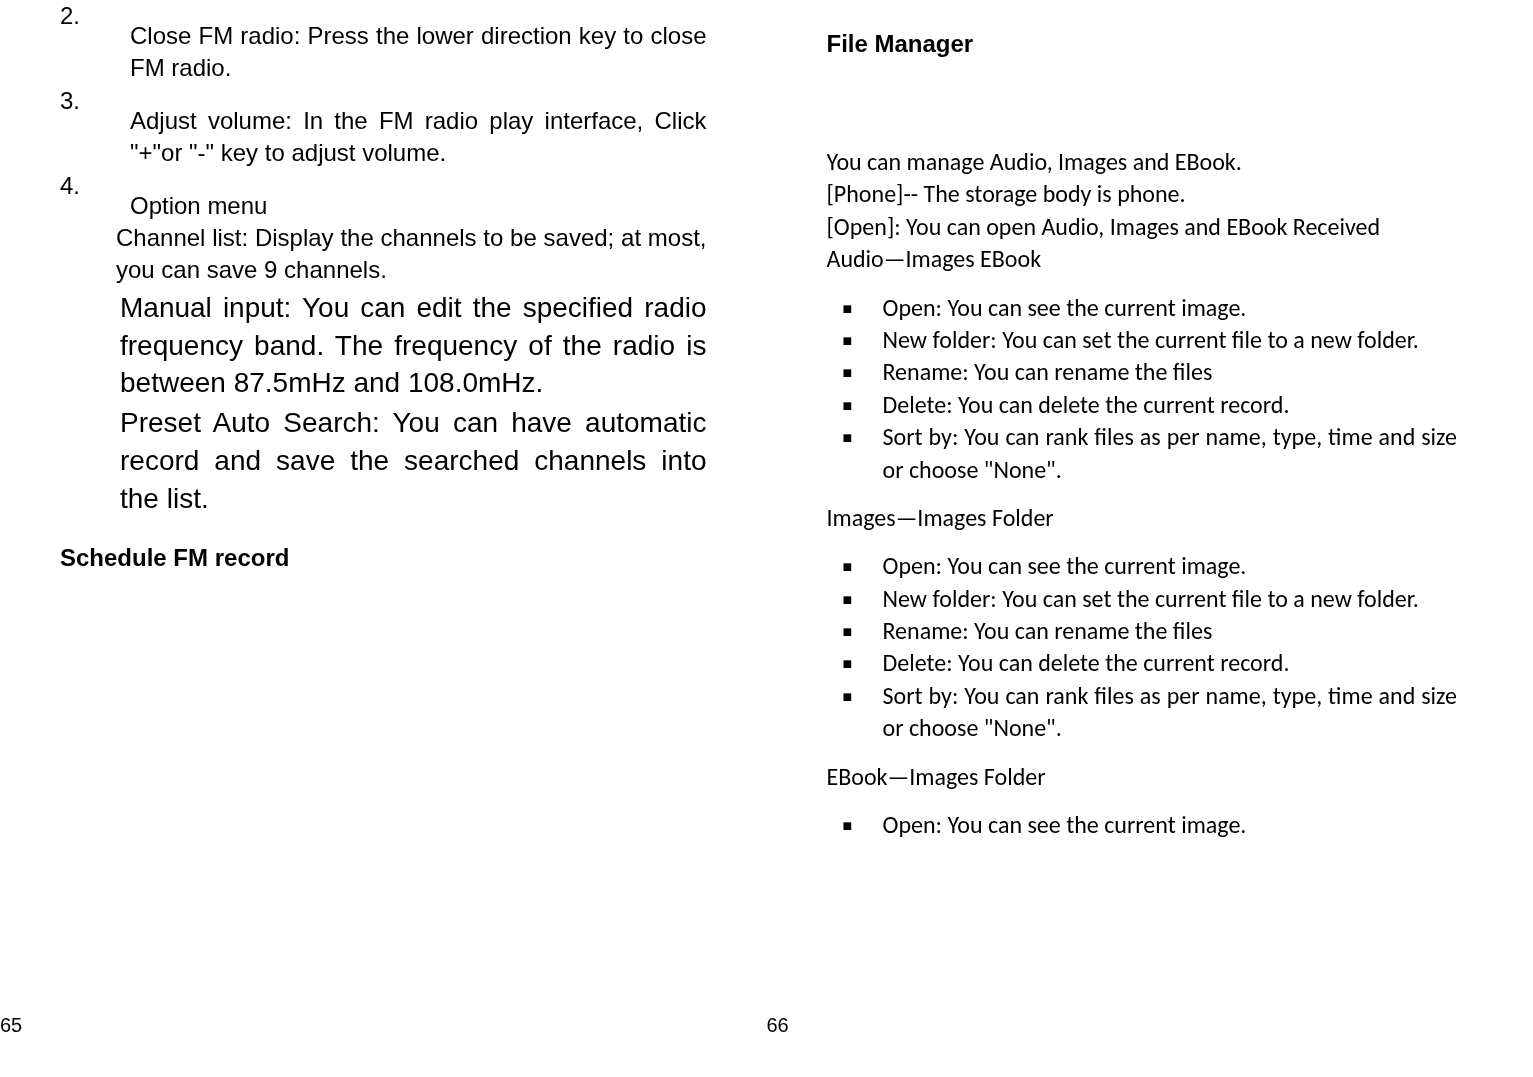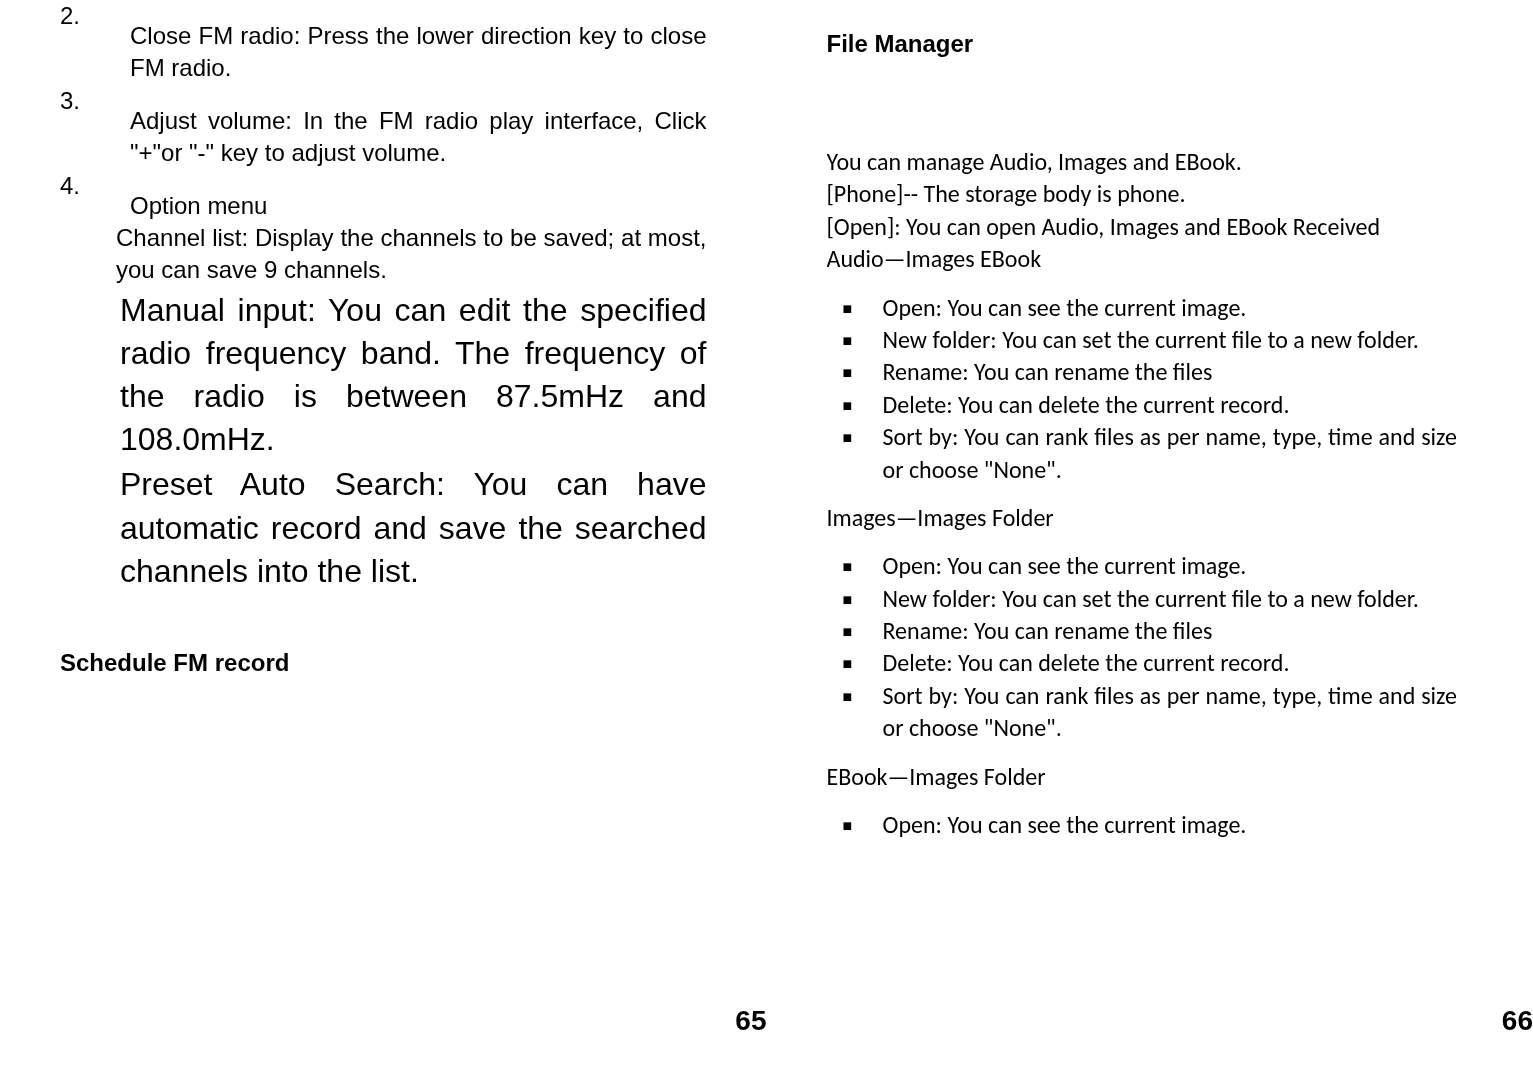--- a/index.html
+++ b/index.html
@@ -21,23 +21,22 @@
     padding: 0 60px 0 60px;
     position: relative;
     display: flex;
     flex-direction: column;
   }
   .page-number {
     position: absolute;
     bottom: 40px;
     left: 0;
     right: 0;
-    text-align: right;
-    font-size: 28px;
-    font-weight: bold;
+    text-align: left;
+    font-size: 20px;
   }
   .page-content {
     flex: 1;
     overflow: hidden;
   }
   .ol-row {
     display: flex;
     margin-bottom: 0;
     font-size: 24px;
     line-height: 1.35;
@@ -53,29 +52,29 @@
   }
   .ol-sub {
     margin-left: 70px;
     font-size: 24px;
     line-height: 1.35;
     text-align: justify;
     margin-bottom: 28px;
   }
   .secondary-block {
     margin-left: 60px;
-    font-size: 32px;
+    font-size: 28px;
     line-height: 1.35;
     text-align: justify;
     margin-bottom: 2px;
   }
   .heading {
     font-size: 24px;
     font-weight: bold;
-    margin-top: 56px;
+    margin-top: 26px;
     margin-bottom: 58px;
   }
   .body {
     font-size: 24px;
     line-height: 1.35;
     text-align: justify;
   }
   .heading-right {
     font-size: 24px;
     font-weight: bold;

